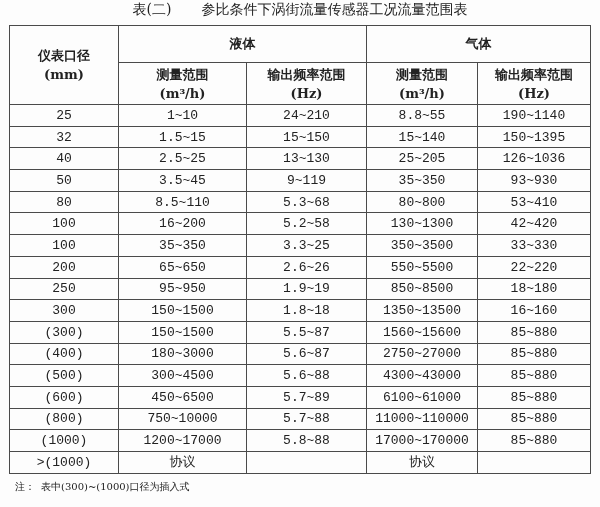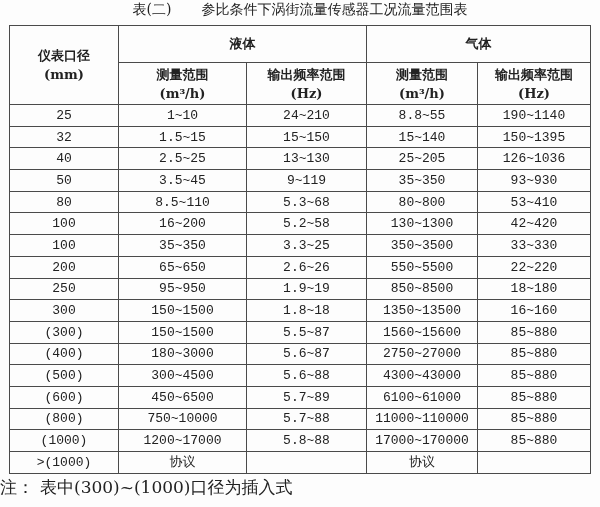--- a/index.html
+++ b/index.html
@@ -37,22 +37,22 @@
     font-weight: normal;
     overflow: hidden;
     white-space: nowrap;
   }
   .range-table th { font-weight: bold; }
   .hdr-row-1 { height: 37px; }
   .hdr-row-2 { height: 42px; }
   .hdr-two-line { line-height: 19px; }
   .range-table tbody tr { height: 21.7px; font-family: Liberation Mono, monospace; }
   .note {
-    font-size: 17px;
-    margin: 5px 0 0 0;
+    font-size: 10px;
+    margin: 5px 0 0 15px;
     line-height: 16px;
     white-space: nowrap;
   }
   .note-label { margin-right: 6px; }
 </style>
 </head>
 <body>
 
 <div class="page-title">
   <span>表(二)</span><span class="title-gap"></span><span>参比条件下涡街流量传感器工况流量范围表</span>

